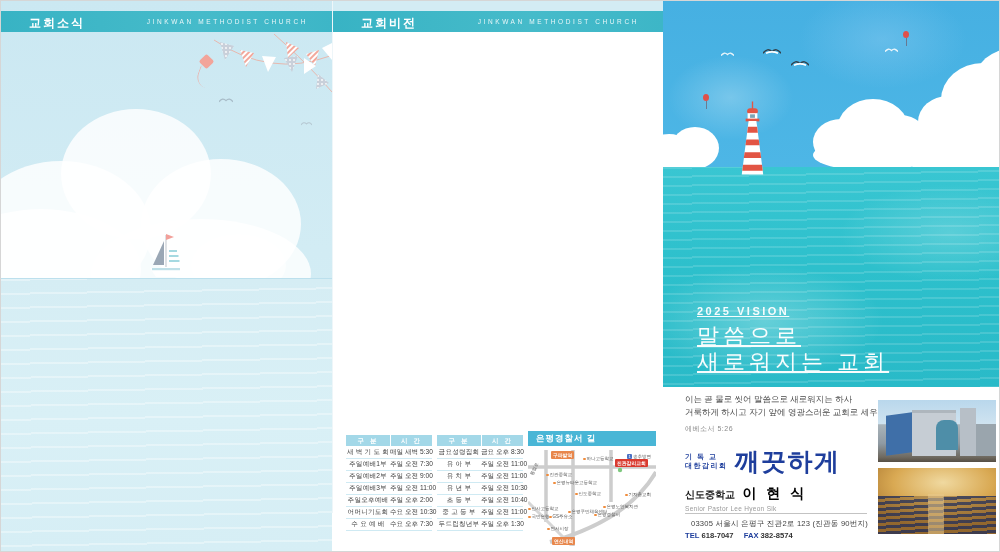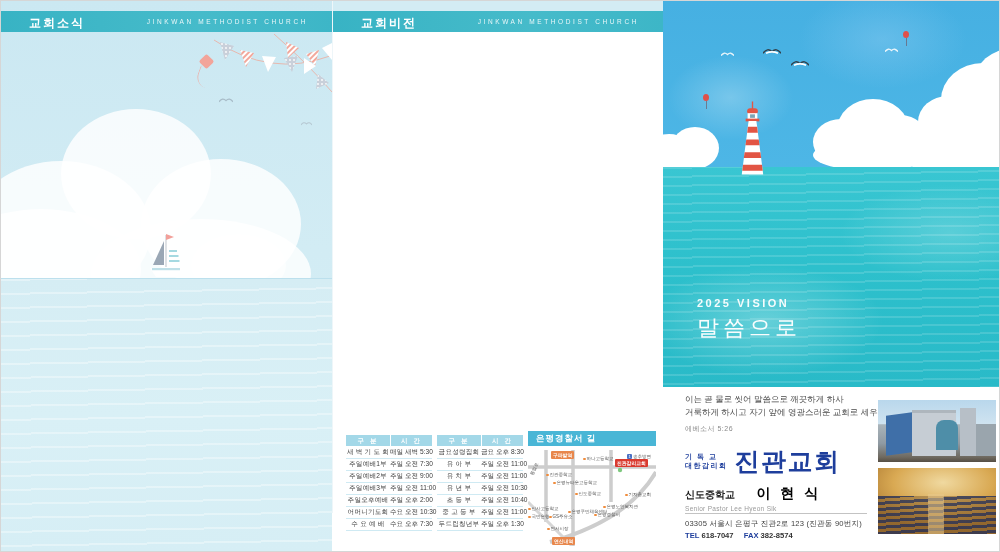--- a/index.html
+++ b/index.html
@@ -58,38 +58,38 @@
      radial-gradient(90px 60px at 20% 25%,rgba(255,255,255,.25),transparent 70%),
      radial-gradient(120px 70px at 65% 10%,rgba(130,200,240,.5),transparent 70%),
      linear-gradient(180deg,#46b0e2 0%,#4fb8e7 55%,#58bde9 100%);overflow:hidden;}
   .cloudR{position:absolute;background:#ffffff;border-radius:50%;}
   .sea{position:absolute;left:0;top:166px;width:338px;height:220px;
      background:
        radial-gradient(170px 80px at 30% 70%,rgba(255,255,255,.28),transparent 70%),
        radial-gradient(160px 70px at 85% 30%,rgba(255,255,255,.2),transparent 70%),
        repeating-linear-gradient(179deg,rgba(255,255,255,.14) 0 2px,transparent 2px 9px),
        linear-gradient(180deg,#39c6d2 0%,#2dc0cc 45%,#29bac8 100%);}
-  .slogan{position:absolute;left:34px;top:296px;color:#fff;}
+  .slogan{position:absolute;left:34px;top:304px;color:#fff;text-decoration:underline;}
   .slogan .v{font-size:11px;font-weight:bold;letter-spacing:2.5px;opacity:.95;}
   .slogan .l{font-size:22px;font-weight:300;letter-spacing:4px;line-height:26px;margin-top:6px;opacity:.97;}
   .balloon{position:absolute;width:6px;height:7px;background:#e0504a;border-radius:50%;}
   .balloon:after{content:"";position:absolute;left:2.5px;top:7px;width:1px;height:8px;background:rgba(120,40,40,.45);}
 
   
   .scripture{left:22px;top:392px;font-size:8.5px;color:#4a4a4a;line-height:13px;}
   .scripture .ref{font-size:7px;color:#8a8a8a;margin-top:3px;letter-spacing:.5px;}
   .logo-row{left:22px;top:447px;display:flex;align-items:center;}
   .denom{color:#1e3e9c;font-size:7px;font-weight:bold;line-height:9px;letter-spacing:1.5px;text-align:justify;}
   .cname{color:#1e3e9c;font-size:25px;font-weight:bold;letter-spacing:1.5px;margin-left:7px;line-height:26px;}
   .pastor{left:22px;top:483px;}
   .pastor .kr{font-size:10px;font-weight:bold;color:#222;}
-  .pastor .nm{font-size:14px;font-weight:bold;color:#000;letter-spacing:3px;margin-left:17px;}
+  .pastor .nm{font-size:14px;font-weight:bold;color:#000;letter-spacing:3px;margin-left:3px;}
   .pastor .en{font-size:6.5px;color:#9a9a9a;margin-top:2px;letter-spacing:.3px;}
   .divider{left:22px;top:512px;width:182px;height:1px;background:#c3c3c3;}
-  .addr{left:22px;top:518px;font-size:7.6px;color:#3f3f3f;letter-spacing:.2px;}
+  .addr{left:28px;top:518px;font-size:7.6px;color:#3f3f3f;letter-spacing:.2px;}
   .telrow{left:22px;top:530px;font-size:7.6px;color:#3f3f3f;}
   .telrow b{color:#1e3e9c;font-weight:bold;}
   .telrow .n{font-weight:bold;color:#333;margin-right:8px;}
 
   .photo{left:215px;width:118px;overflow:hidden;background:#ccc;}
   .photo1{top:399px;height:62px;background:linear-gradient(180deg,#b9d7ec 0%,#cfe3f0 38%,#aab4ba 40%,#8f9aa3 70%,#6f6a60 92%,#554e44 100%);}
   .photo1 .blockA{position:absolute;left:8px;top:14px;width:26px;height:40px;background:#3f6fa8;transform:skewY(-8deg);}
   .photo1 .blockB{position:absolute;left:34px;top:10px;width:44px;height:46px;background:#c6cdd4;border-top:3px solid #aeb6bd;}
   .photo1 .glass{position:absolute;left:58px;top:20px;width:22px;height:30px;background:#4e8ea8;border-radius:8px 8px 0 0;}
   .photo1 .blockC{position:absolute;left:82px;top:8px;width:16px;height:48px;background:#b7bfc7;}
@@ -332,35 +332,36 @@
       <svg class="gull" style="left:222px;top:46px;" width="13" height="6" viewBox="0 0 12 5">
           <path d="M0,4 Q3,0 6,3 Q9,0 12,4" stroke="#eef6fb" stroke-width="1.3" fill="none"></path>
         </svg>
 
       <div class="balloon" style="left:240px;top:30px;"></div>
       <div class="balloon" style="left:40px;top:93px;"></div>
 
       <div class="slogan">
         <div class="v">2025 VISION</div>
         <div class="l">말씀으로</div>
+        <div class="l" style="margin-top:0;">새로워지는 교회</div>
       </div>
     </div>
 
     <div class="abs scripture">
-      <div>이는 곧 물로 씻어 말씀으로 깨끗하게 하사</div>
+      <div>이는 곧 물로 씻어 말씀으로 새로워지는 하사</div>
       <div>거룩하게 하시고 자기 앞에 영광스러운 교회로 세우사</div>
       <div class="ref">에베소서 5:26</div>
     </div>
 
     <div class="abs logo-row">
       <div class="denom">
         <div>기 독 교</div>
         <div>대한감리회</div>
       </div>
-      <div class="cname">진관교회</div>
+      <div class="cname">깨끗하게</div>
     </div>
 
     <div class="abs pastor">
       <span class="kr">신도중학교</span>
       <span class="nm">이 현 식</span>
       <div class="en">Senior Pastor  Lee Hyeon Sik</div>
     </div>
 
     <div class="abs divider"></div>
 

